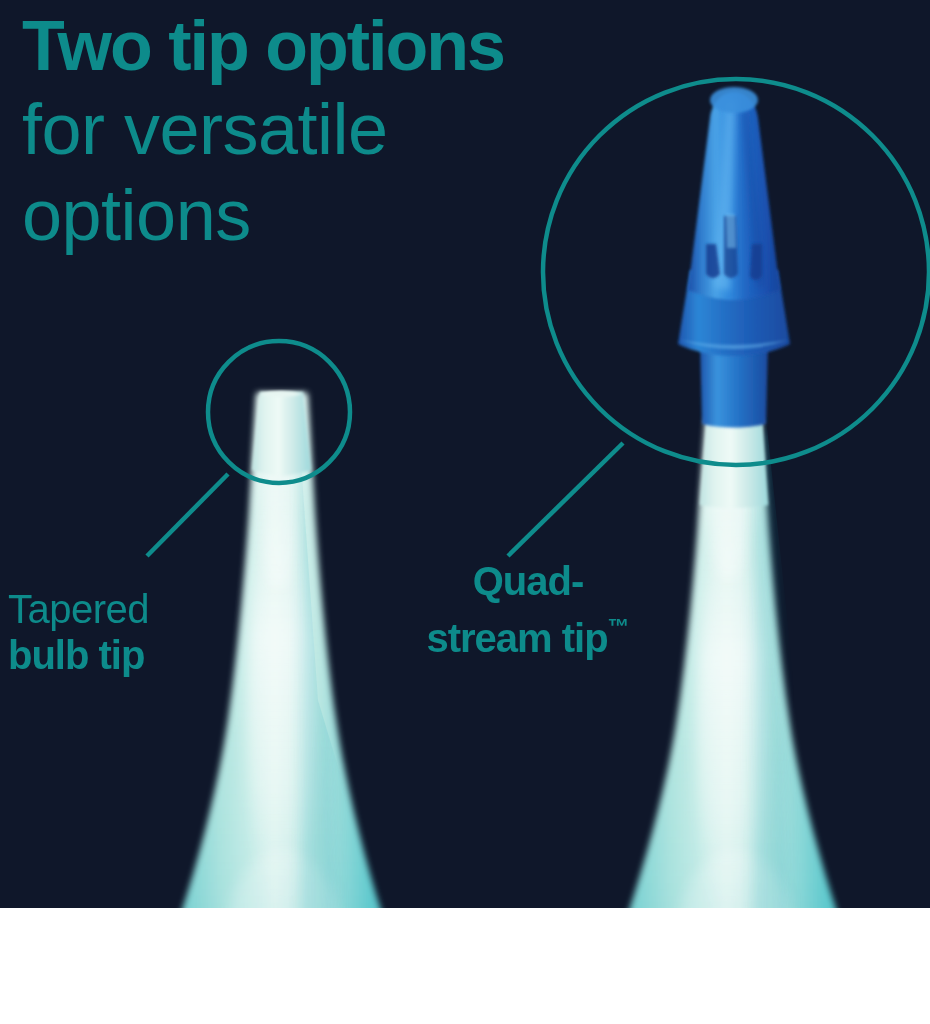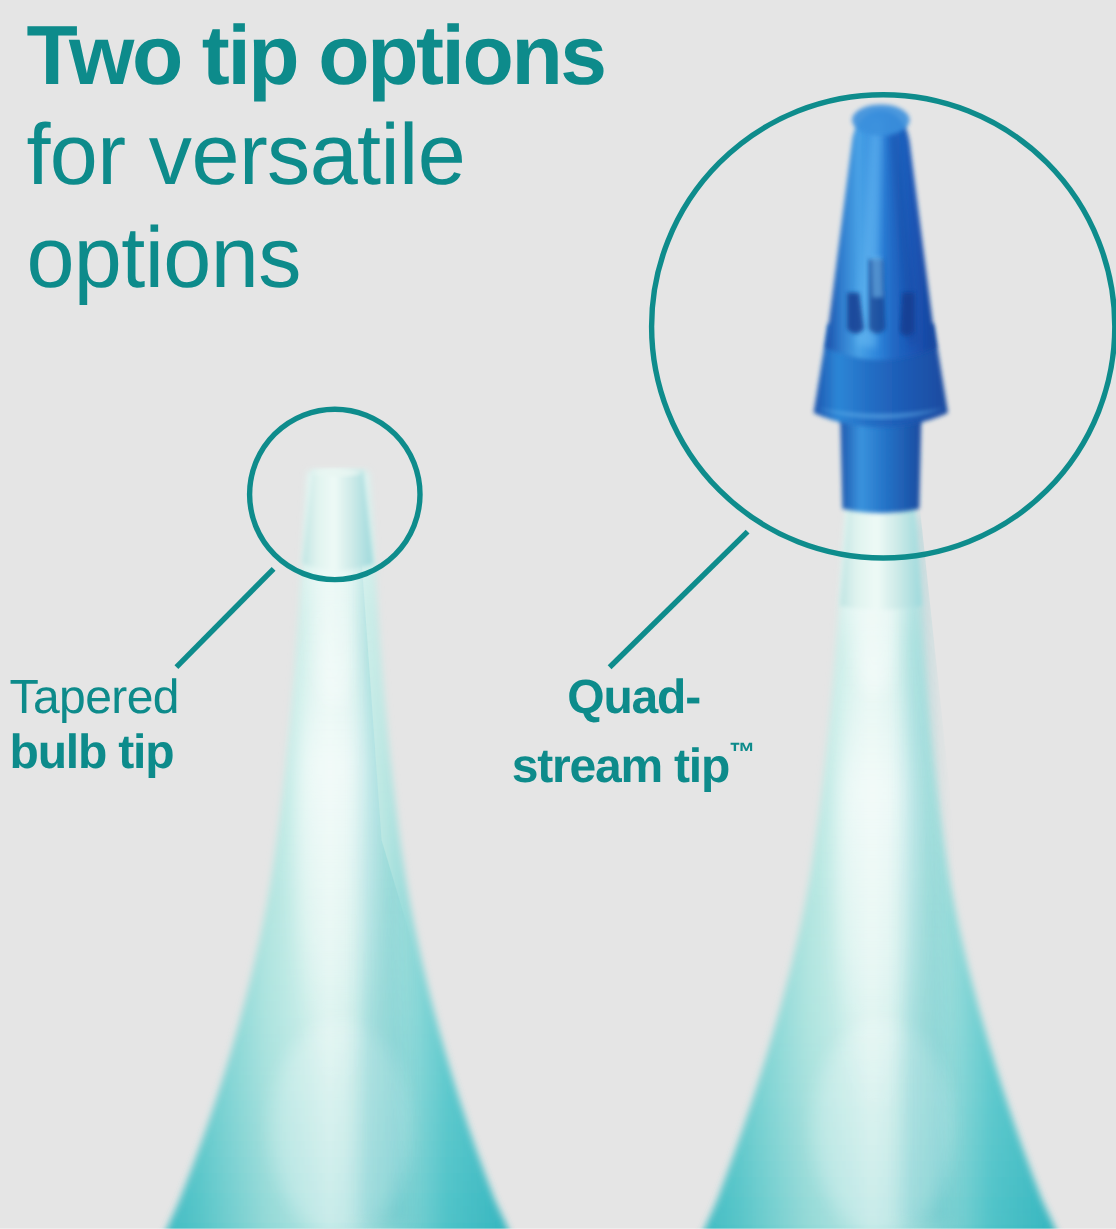--- a/index.html
+++ b/index.html
@@ -1,32 +1,32 @@
 <!DOCTYPE html>
 <html><head>
 <meta charset="utf-8">
 <style>
   html,body{margin:0;padding:0;}
   body{
     width:930px;height:1024px;overflow:hidden;background:#ffffff;
     font-family:"Liberation Sans", sans-serif;
   }
-  #stage{position:relative;width:930px;height:1024px;background:#e5e5e5;overflow:hidden;text-decoration:underline;}
+  #stage{position:relative;width:930px;height:908px;background:#0f172a;overflow:hidden;text-decoration:underline;}
 
   
   #headline{position:absolute;left:22px;top:6px;width:700px;}
   .hl-line{color:#0d8b8b;letter-spacing:-0.5px;white-space:nowrap;}
   .hl-bold{font-weight:700;font-size:70px;line-height:80px;letter-spacing:-2px;}
   .hl-light{font-weight:300;font-size:72px;line-height:86px;letter-spacing:-0.5px;}
 
   
   .callout-label{position:absolute;color:#0d8b8b;}
   .cl-light{font-weight:300;font-size:40px;line-height:46px;letter-spacing:-0.5px;white-space:nowrap;}
   .cl-bold{font-weight:700;font-size:40px;line-height:46px;letter-spacing:-1px;white-space:nowrap;}
-  #label-left{left:8px;top:558px;text-align:left;}
+  #label-left{left:8px;top:586px;text-align:left;}
   #label-right{left:383px;top:558px;width:290px;text-align:center;}
   .tm{font-size:22px;vertical-align:18px;letter-spacing:0;font-weight:700;}
 
   
   #art{position:absolute;left:0;top:0;width:930px;height:1024px;}
 </style>
 </head>
 <body>
 
 <div id="stage">

